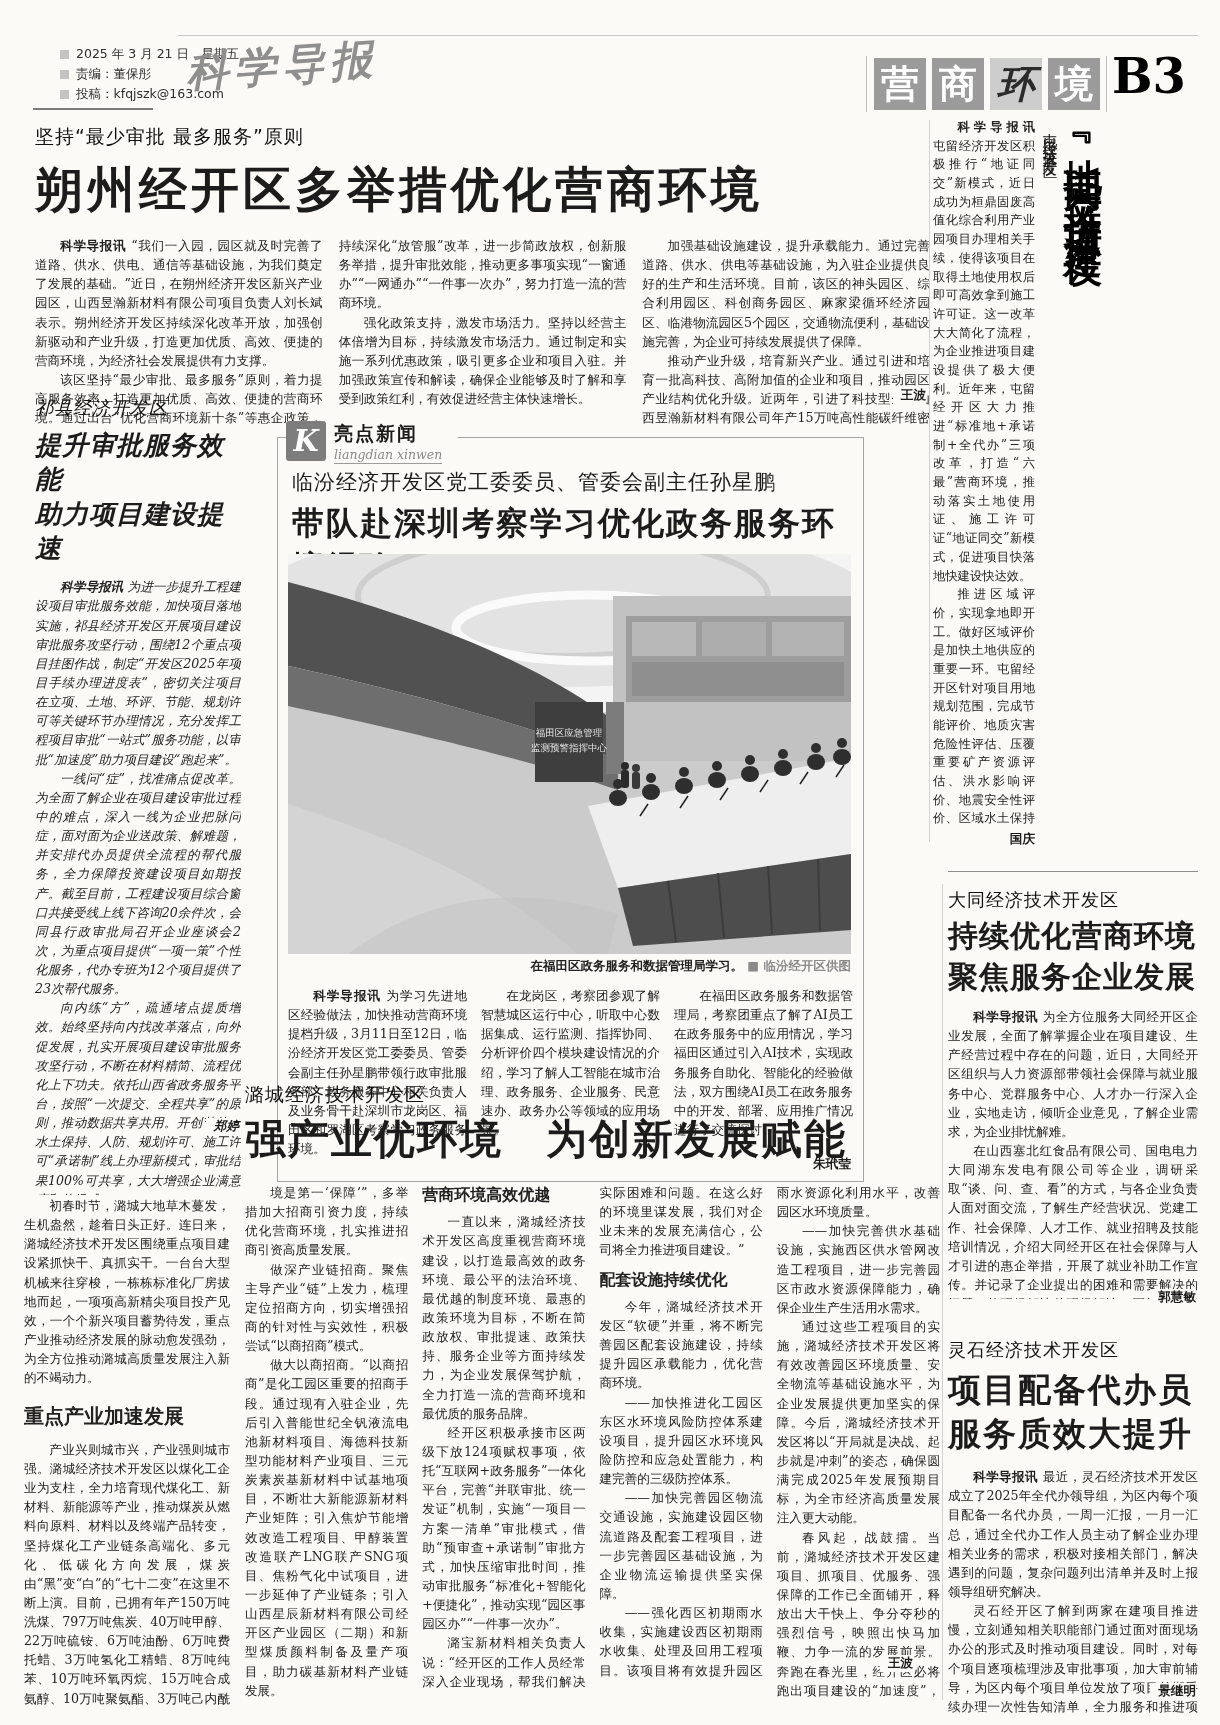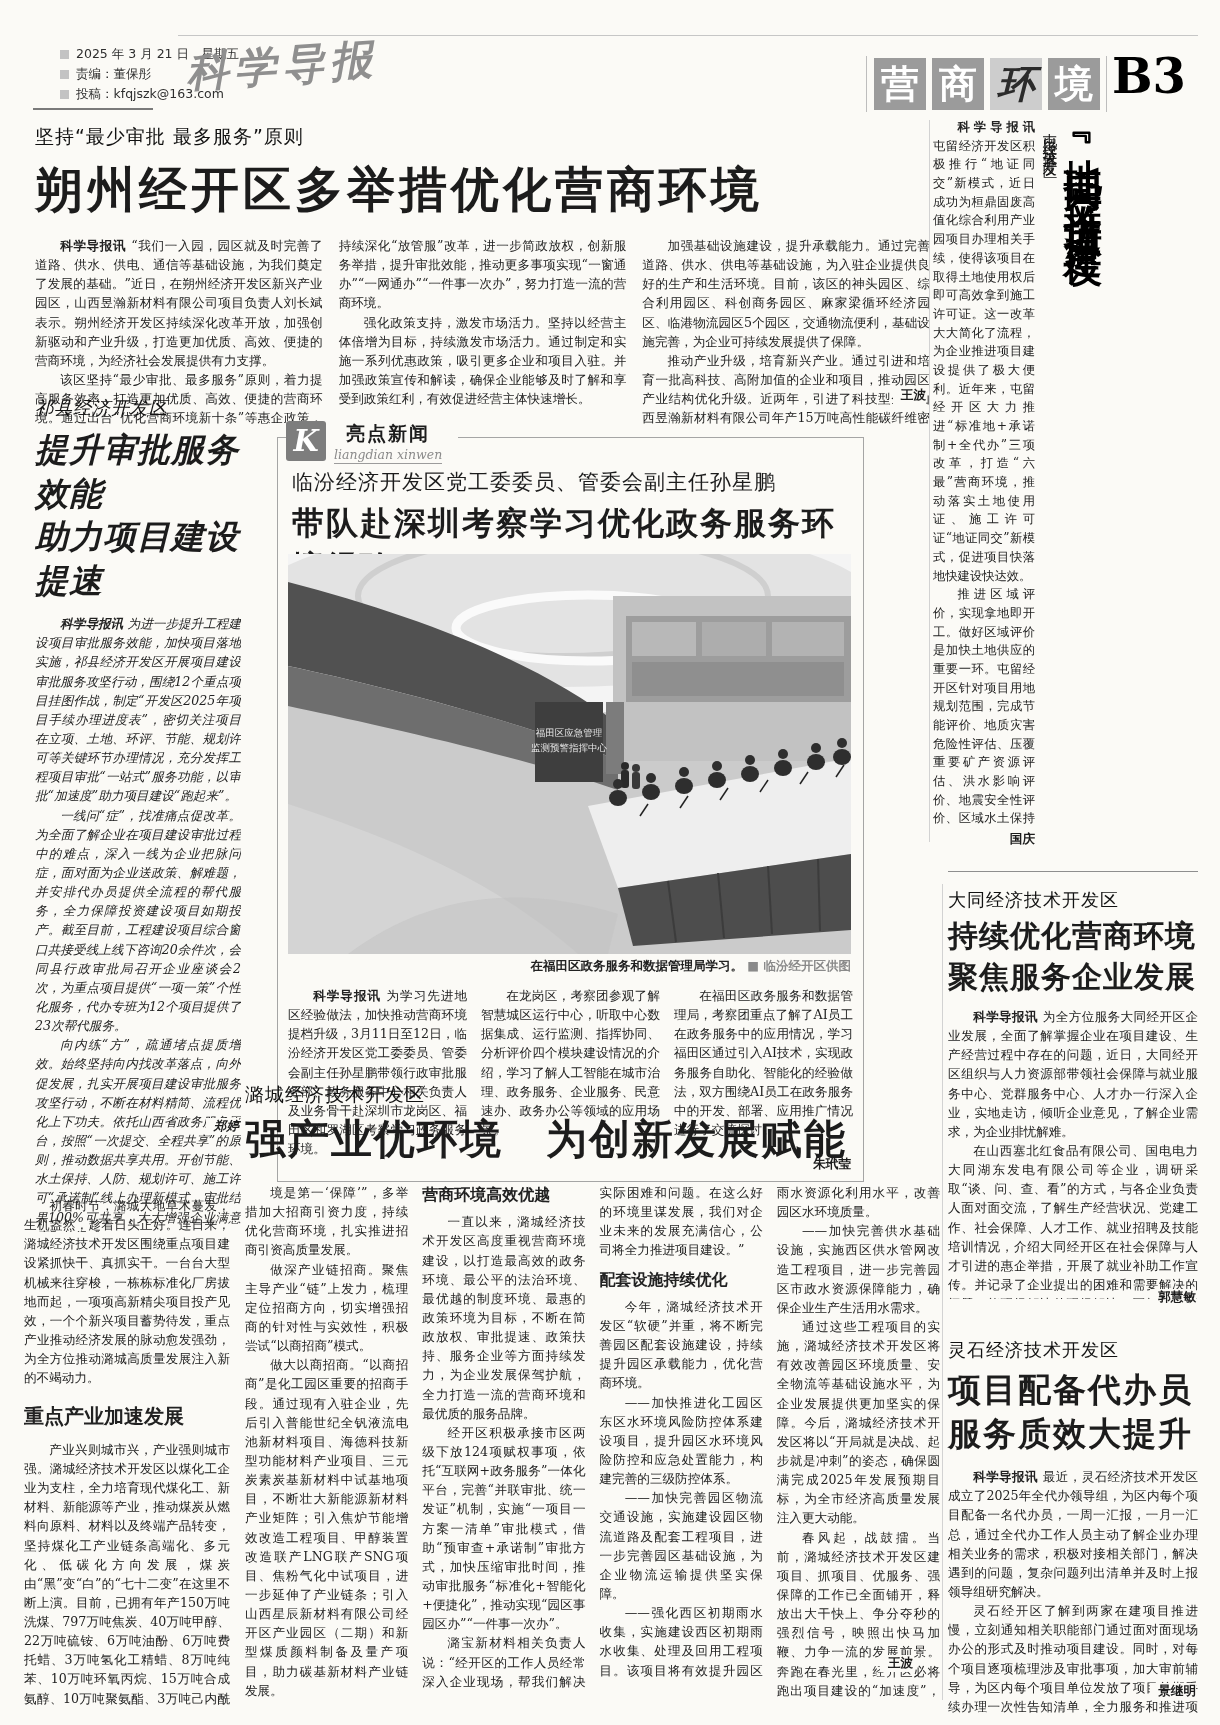--- a/index.html
+++ b/index.html
@@ -34,30 +34,30 @@
   .vrule{position:absolute;width:1px;background:#d2d2d2;}
 
   
   .lead{position:absolute;left:35px;top:124px;width:895px;height:282px;}
   .lead .kicker{font-size:19px;}
   .lead-headline{margin-top:8px;font-size:48px;font-weight:900;letter-spacing:4px;white-space:nowrap;}
   .lead-body{margin-top:14px;height:192px;column-count:3;column-gap:16px;}
 
   
   .qx{position:absolute;left:35px;top:396px;width:206px;height:745px;font-style:italic;}
-  .qx-headline{margin-top:8px;font-size:33px;font-weight:900;line-height:1.32;letter-spacing:1px;}
+  .qx-headline{margin-top:8px;font-size:26px;font-weight:900;line-height:1.32;letter-spacing:1px;}
   .qx-body{margin-top:12px;height:618px;}
 
   
   .hl{position:absolute;left:277px;top:437px;width:585px;height:743px;border:1px solid #a5a5a5;}
   .hl-badge{position:absolute;left:8px;top:-17px;background:#fbfaf6;display:flex;padding:0 16px 2px 0;}
   .hl-k{width:40px;height:40px;background:#7d7d7d;color:#fff;font-family:"DejaVu Serif",serif;
         font-style:italic;font-weight:bold;font-size:29px;display:flex;align-items:center;
         justify-content:center;border-radius:3px;}
-  .hl-badge-text{margin-left:8px;text-align:center;}
+  .hl-badge-text{margin-left:8px;}
   .hl-badge-title{font-size:19px;font-weight:bold;letter-spacing:2px;}
   .hl-badge-pinyin{font-size:12.5px;font-style:italic;color:#8a8a8a;border-bottom:1px solid #9c9c9c;
                    padding-bottom:1px;font-family:"DejaVu Serif",serif;}
   .hl-kicker{margin:30px 0 0 14px;font-size:21px;letter-spacing:1px;}
   .hl-headline{margin:6px 0 0 14px;font-size:32px;font-weight:900;letter-spacing:2px;}
   .hl-photo{position:absolute;left:10px;top:116px;width:563px;height:400px;background:#86efac;}
   .hl-caption{position:absolute;left:10px;top:520px;width:563px;text-align:right;font-size:12.5px;
               font-weight:600;color:#222;}
   .hl-caption .credit-sq{color:#8a8a8a;}
   .hl-body{position:absolute;left:10px;top:548px;width:565px;height:180px;column-count:3;column-gap:14px;}

